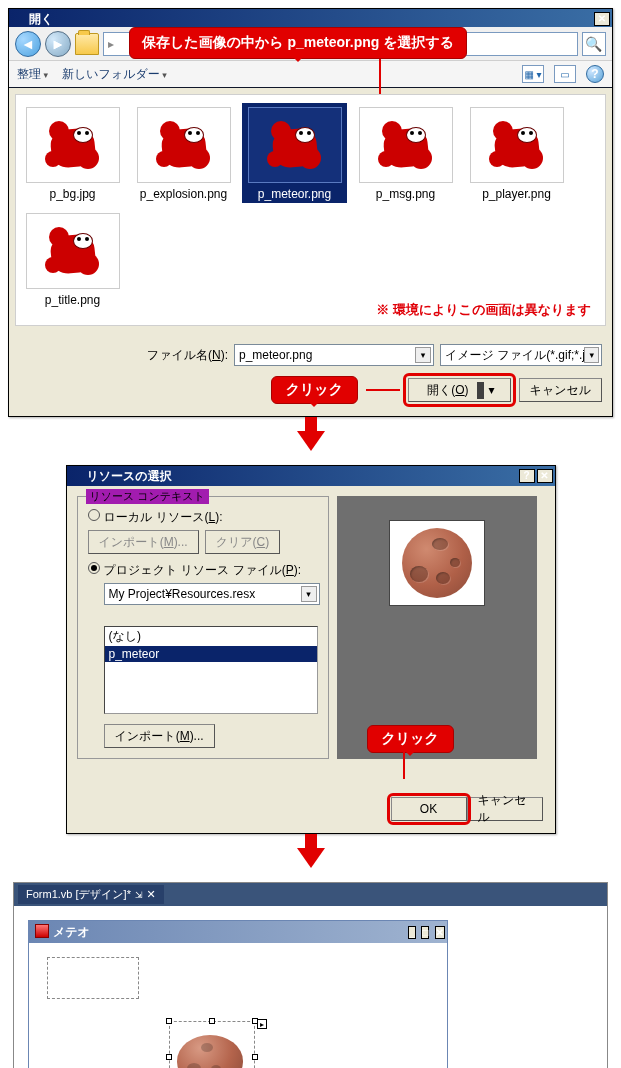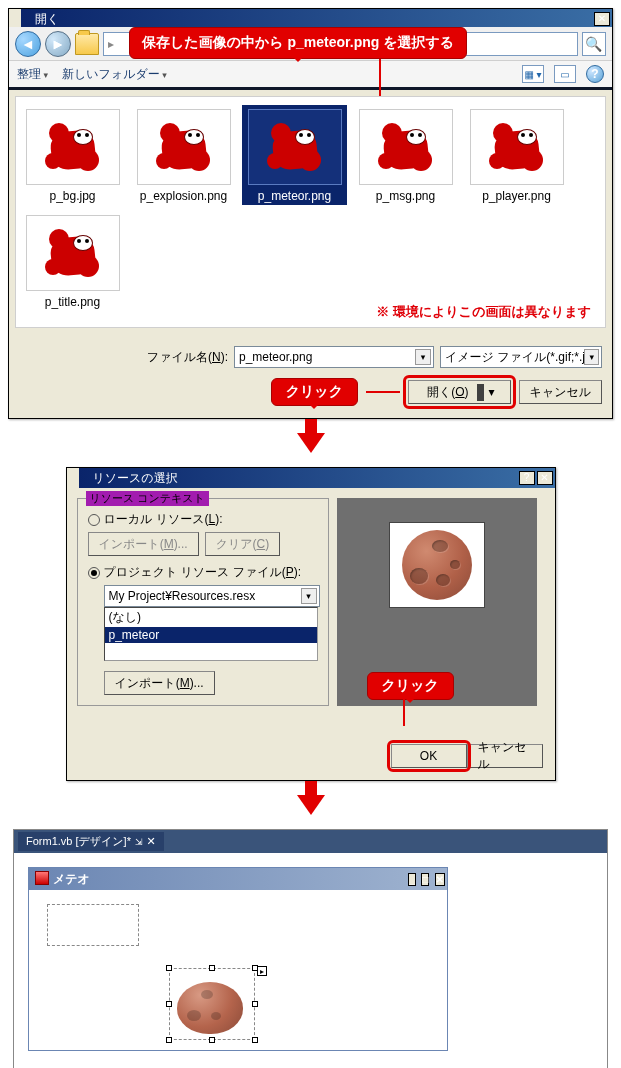--- a/index.html
+++ b/index.html
@@ -15,24 +15,23 @@
     border: 1px solid #000;
     background: #ece9d8;
     box-shadow: 1px 1px 2px rgba(0,0,0,0.3);
   }
   .titlebar {
     background: linear-gradient(to right, #0a246a, #3a6ea5);
     color: #fff;
     display: flex;
     align-items: center;
     justify-content: space-between;
-    padding: 2px 2px 2px 14px;
-    font-weight: normal;
+    padding: 2px 2px 2px 20px;
+    font-weight: bold;
     height: 20px;
-    margin-left: 12px;
   }
   .titlebar .title-right { display:flex; gap:0; }
   .winbtn {
     width: 16px; height: 14px;
     background: #ece9d8;
     border: 1px solid #000;
     font-size: 10px;
     line-height: 12px;
     text-align: center;
     margin-left: 2px;
@@ -60,21 +59,21 @@
     background:#fff; border:1px solid #7a9ac0; height:24px; padding:0 4px;
   }
   .breadcrumb .chev { color:#888; }
   .searchbox {
     width:24px; height:24px; background:#fff; border:1px solid #7a9ac0;
     display:flex; align-items:center; justify-content:center;
   }
   .search-icon { color:#2266aa; font-size:14px; }
   .toolbar-row {
     display:flex; align-items:center; justify-content:space-between;
-    padding: 4px 8px; border-bottom:3px solid #0f172a; background:#f5f5f5;
+    padding: 4px 8px; border-bottom:1px solid #0f172a; background:#f5f5f5;
   }
   .toolbar-left { display:flex; gap:14px; }
   .toolbar-link { color:#1a3c6e; cursor:pointer; }
   .toolbar-link::after { content:" ▾"; font-size:9px; color:#555; }
   .toolbar-right { display:flex; gap:10px; align-items:center; }
   .view-icon { width:22px; height:18px; border:1px solid #7a9ac0; background:#fff; display:flex; align-items:center; justify-content:center; font-size:10px; color:#2266aa; }
   .help-icon { width:18px; height:18px; border-radius:50%; background:radial-gradient(circle at 30% 30%,#cfe7ff,#5aa3d8); border:1px solid #2f6aa0; color:#fff; text-align:center; line-height:16px; font-weight:bold; }
 
   .file-area {
     background:#fff; border:1px solid #cfcfcf; margin:6px; padding:8px 4px 2px;
@@ -149,26 +148,26 @@
 
   
   .resdlg { width:490px; margin:0 auto; }
   .res-body { display:flex; gap:8px; padding:10px; }
   .groupbox {
     border:1px solid #999; padding:8px 10px 10px; position:relative; width:252px;
   }
   .groupbox .legend {
     position:absolute; top:-8px; left:8px; background:#a21caf; padding:0 4px; font-size:11px;
   }
-  .radio-row { display:flex; align-items:center; gap:4px; margin:4px 0; }
+  .radio-row { display:flex; align-items:flex-start; gap:4px; margin:4px 0; }
   .radio { width:12px; height:12px; border:1px solid #555; border-radius:50%; display:inline-flex; align-items:center; justify-content:center; }
   .radio.checked::after { content:""; width:6px; height:6px; background:#000; border-radius:50%; }
   .subpad { margin-left:16px; }
   .listbox {
-    background:#fff; border:1px inset #999; height:54px; overflow:hidden; margin-top:0;
+    background:#fff; border:1px inset #999; height:88px; overflow:hidden; margin-top:21px;
   }
   .listbox .li { padding:1px 4px; }
   .listbox .li.sel { background:#0a246a; color:#fff; }
   .preview {
     width:200px; background:#6f6f6f; display:flex; align-items:flex-start; justify-content:center; padding-top:24px;
   }
   .preview-inner { width:96px; height:86px; background:#fff; border:1px solid #444; display:flex; align-items:center; justify-content:center; }
   .meteor {
     width:70px; height:70px; border-radius:50%;
     background: radial-gradient(circle at 35% 30%, #d08a70, #b06048 55%, #8a4a38);

